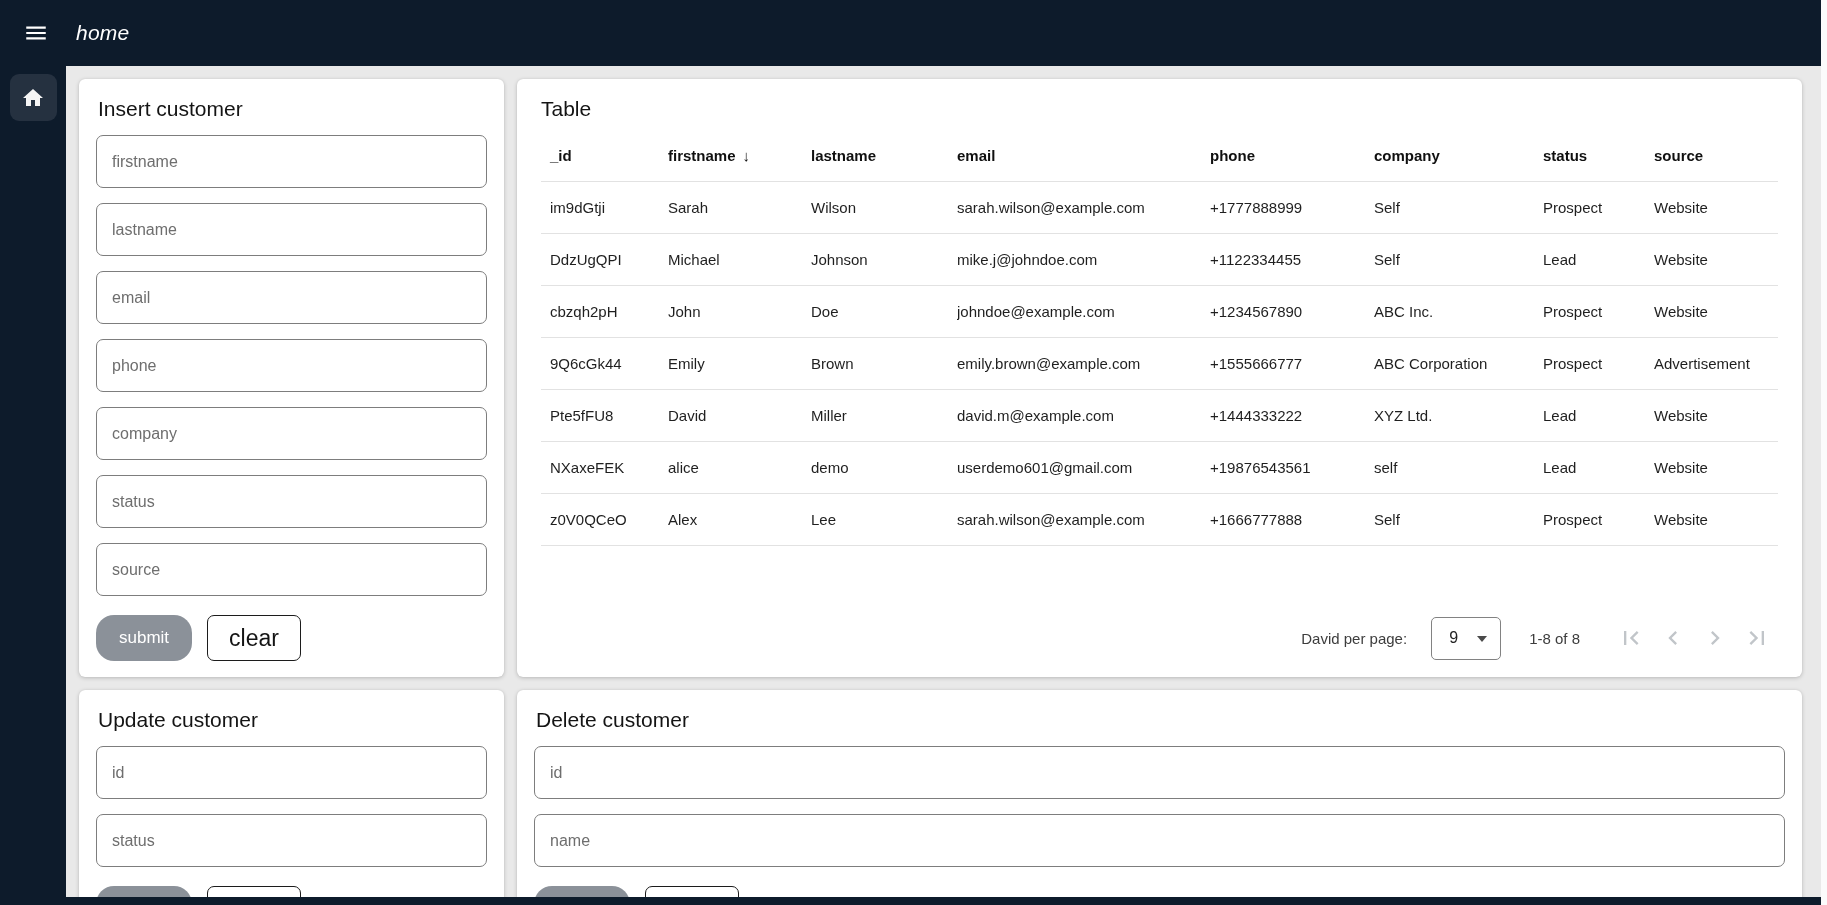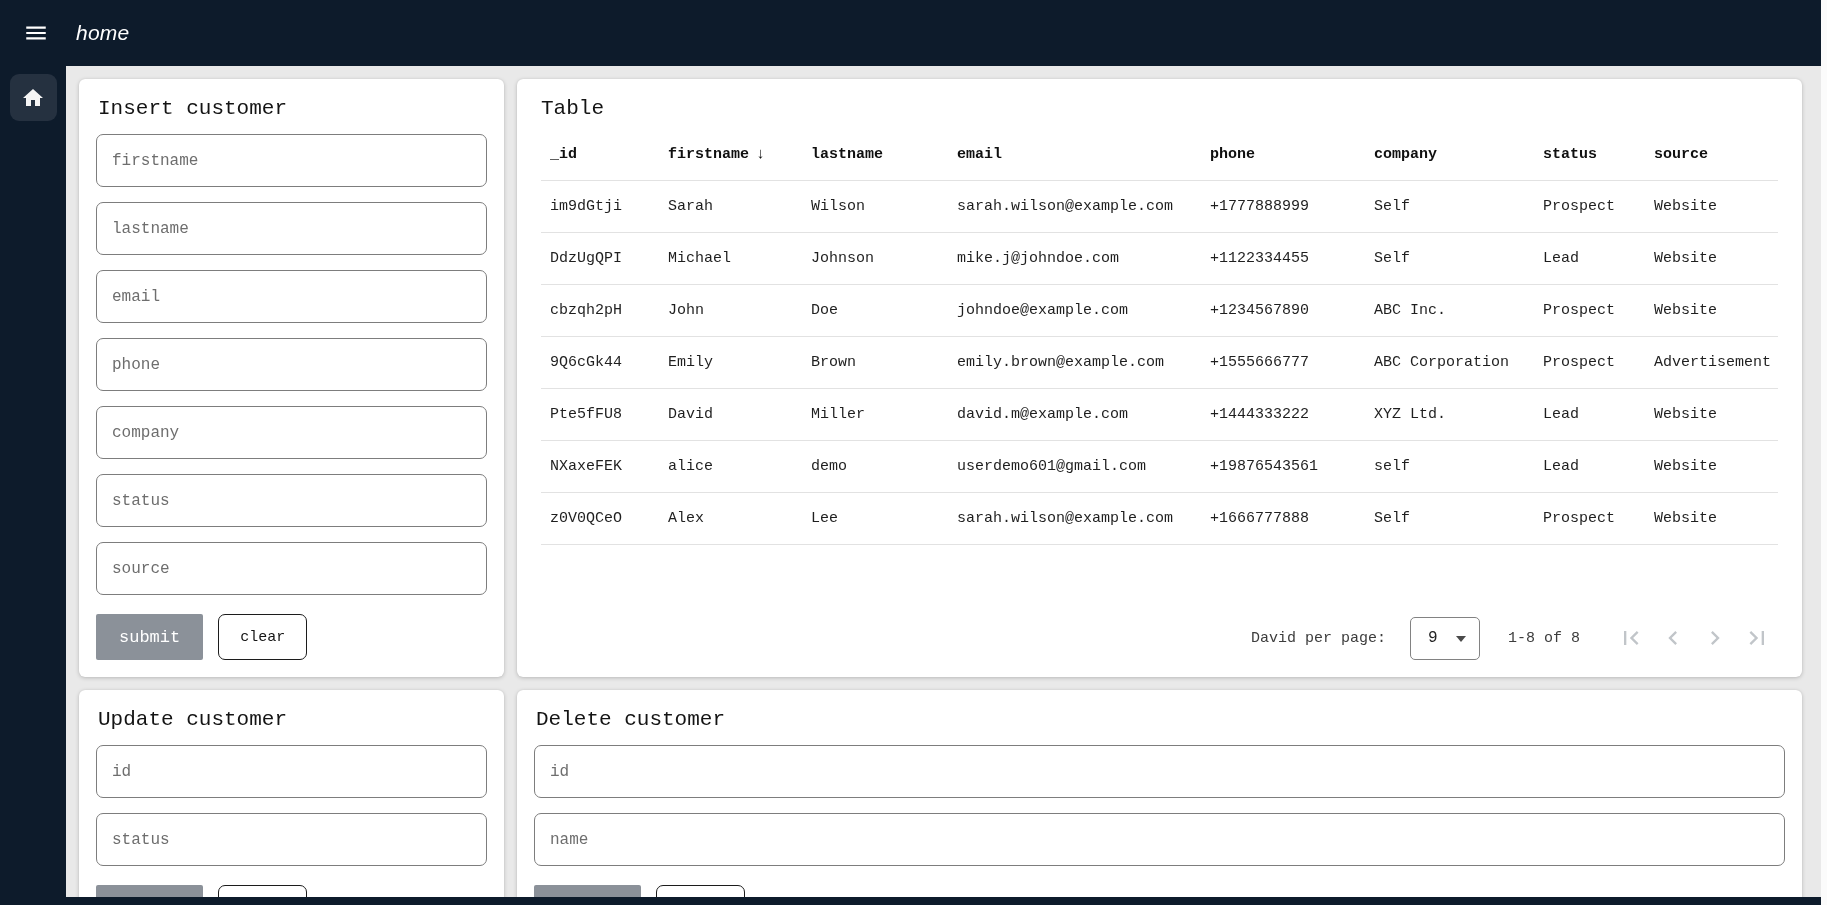--- a/index.html
+++ b/index.html
@@ -63,21 +63,20 @@
 
   .main {
     flex: 1;
     background: var(--page_bg, #e9e9e9);
     padding: 13px 25px 0 13px;
     display: grid;
     grid-template-columns: 425px 1fr;
     grid-template-rows: 598px 260px;
     gap: 13px;
     overflow: hidden;
-    font-family: Liberation Mono, monospace;
   }
 
   
   .card {
     background: var(--card_bg, #ffffff);
     border-radius: 6px;
     box-shadow: 0 1px 4px rgba(0,0,0,0.20), 0 0 1px rgba(0,0,0,0.12);
   }
   .card-title {
     font-size: 21px;
@@ -102,29 +101,29 @@
     outline: none;
   }
   .text-input::placeholder { color: #6e6e6e; opacity: 1; }
   .btn-row { display: flex; gap: 15px; margin-top: 4px; }
   .submit-btn {
     background: var(--submit_button_bg, #8b9199);
     color: #ffffff;
     font-size: 17px;
     font-family: inherit;
     border: none;
-    border-radius: 2px;
+    border-radius: 18px;
     height: 46px;
     padding: 0 23px;
     cursor: pointer;
   }
   .clear-btn {
     background: #ffffff;
     color: #141414;
-    font-size: 15px;
+    font-size: 23px;
     font-family: inherit;
     border: 1.5px solid #1c1c1c;
     border-radius: 7px;
     height: 46px;
     padding: 0 21px;
     cursor: pointer;
   }
 
   
   .table-card {

